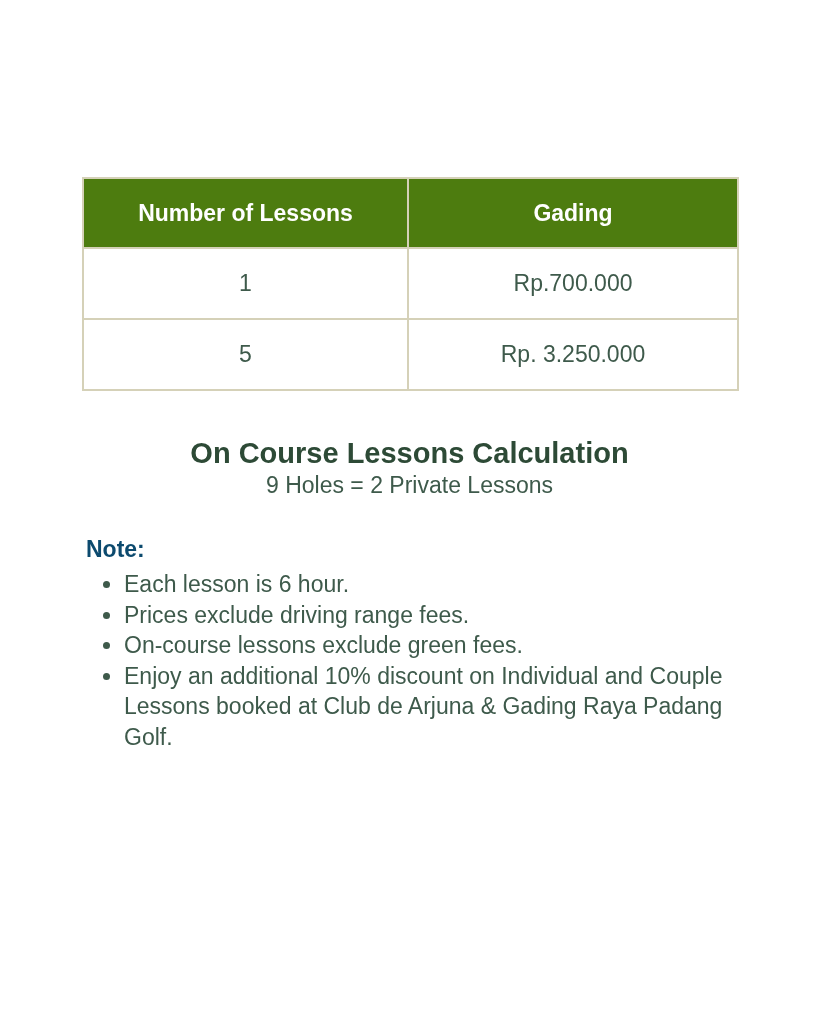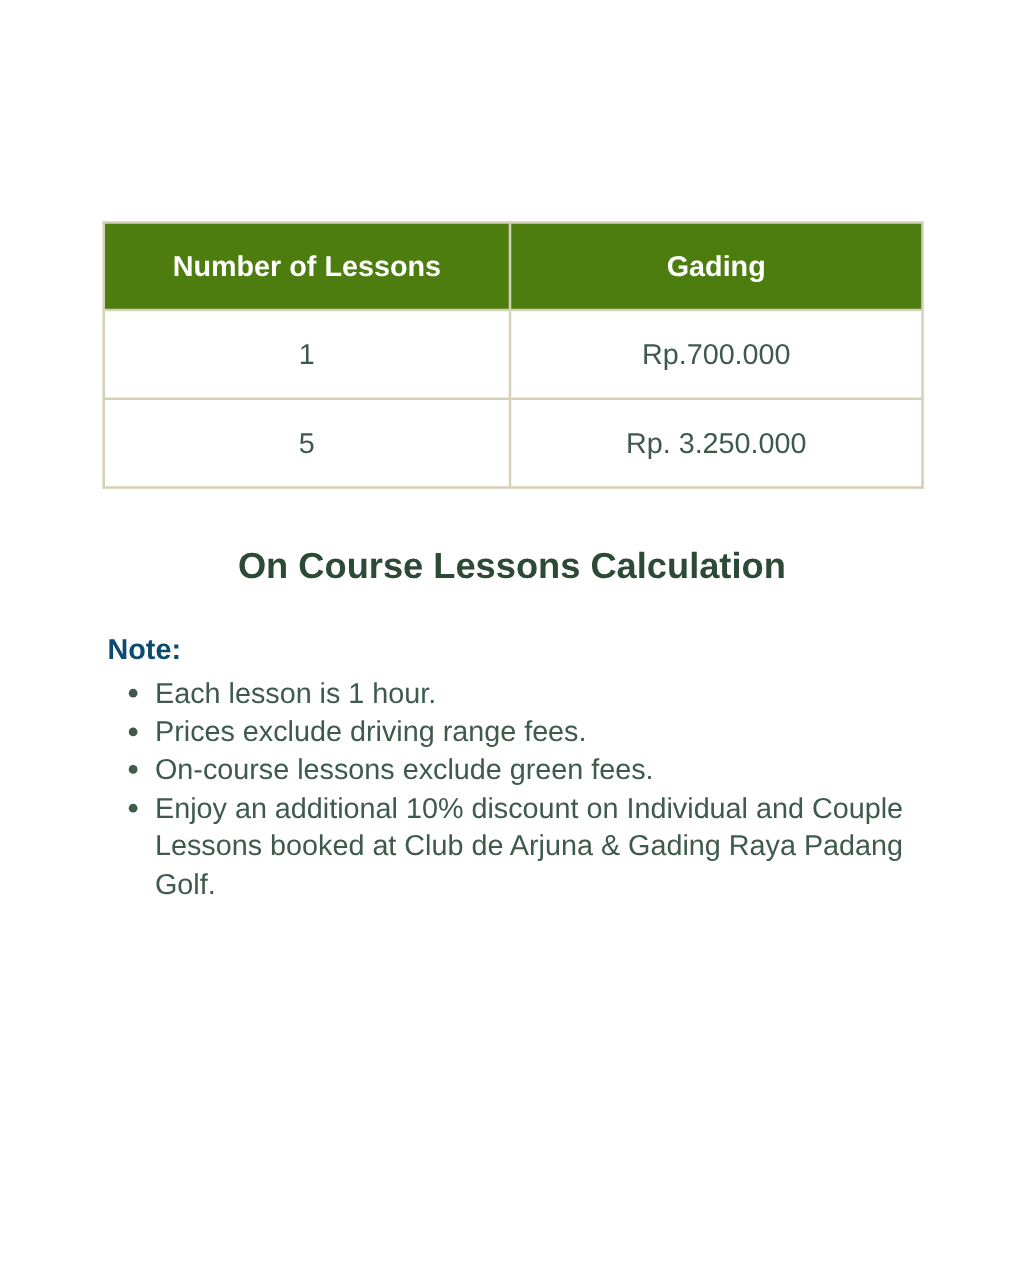--- a/index.html
+++ b/index.html
@@ -109,22 +109,23 @@
         <td>Rp.700.000</td>
       </tr>
       <tr>
         <td>5</td>
         <td>Rp. 3.250.000</td>
       </tr>
     </tbody>
   </table>
 
   <h2 class="calc-title">On Course Lessons Calculation</h2>
+  <p class="calc-line">9 Holes = 2 Private Lessons</p>
 
   <p class="note-label">Note:</p>
   <ul class="note-list">
-    <li>Each lesson is 1 hour.</li>
+    <li>Each lesson is 6 hour.</li>
     <li>Prices exclude driving range fees.</li>
     <li>On-course lessons exclude green fees.</li>
     <li>Enjoy an additional 10% discount on Individual and Couple Lessons booked at Club de Arjuna &amp; Gading Raya Padang Golf.</li>
   </ul>
 
 </div>
 
 </body></html>

